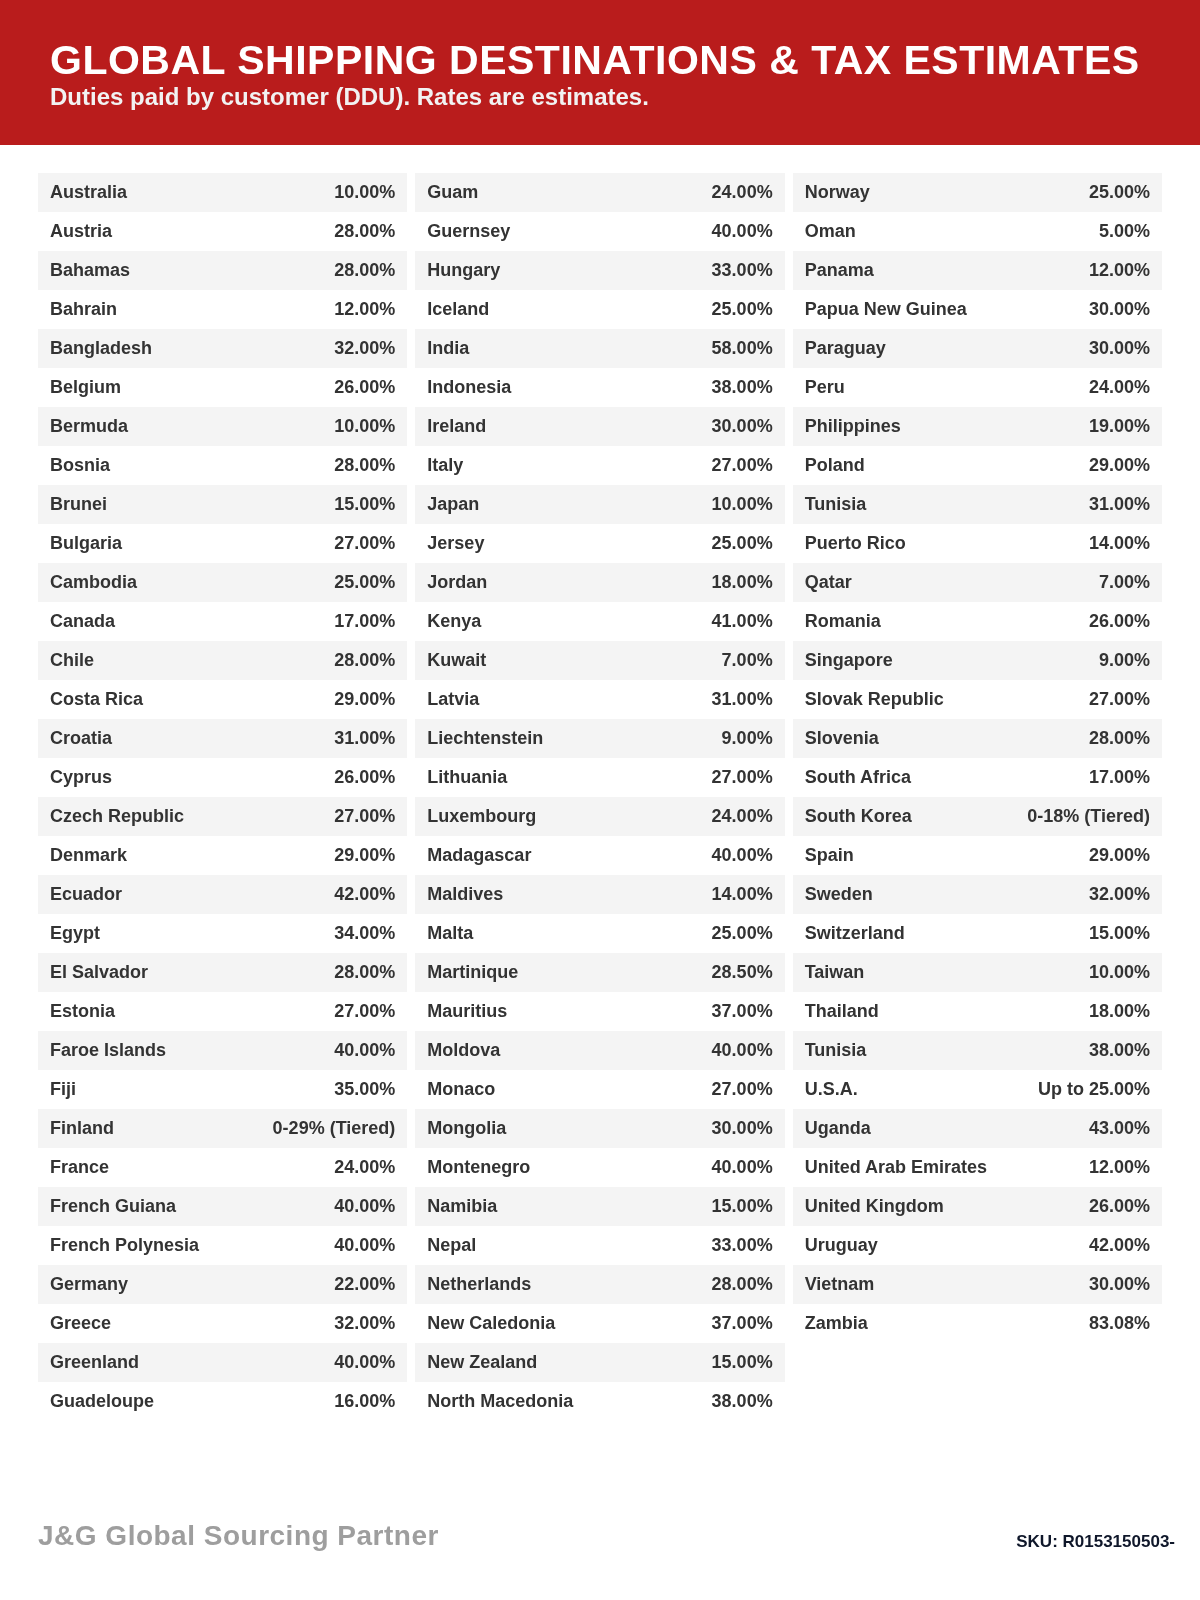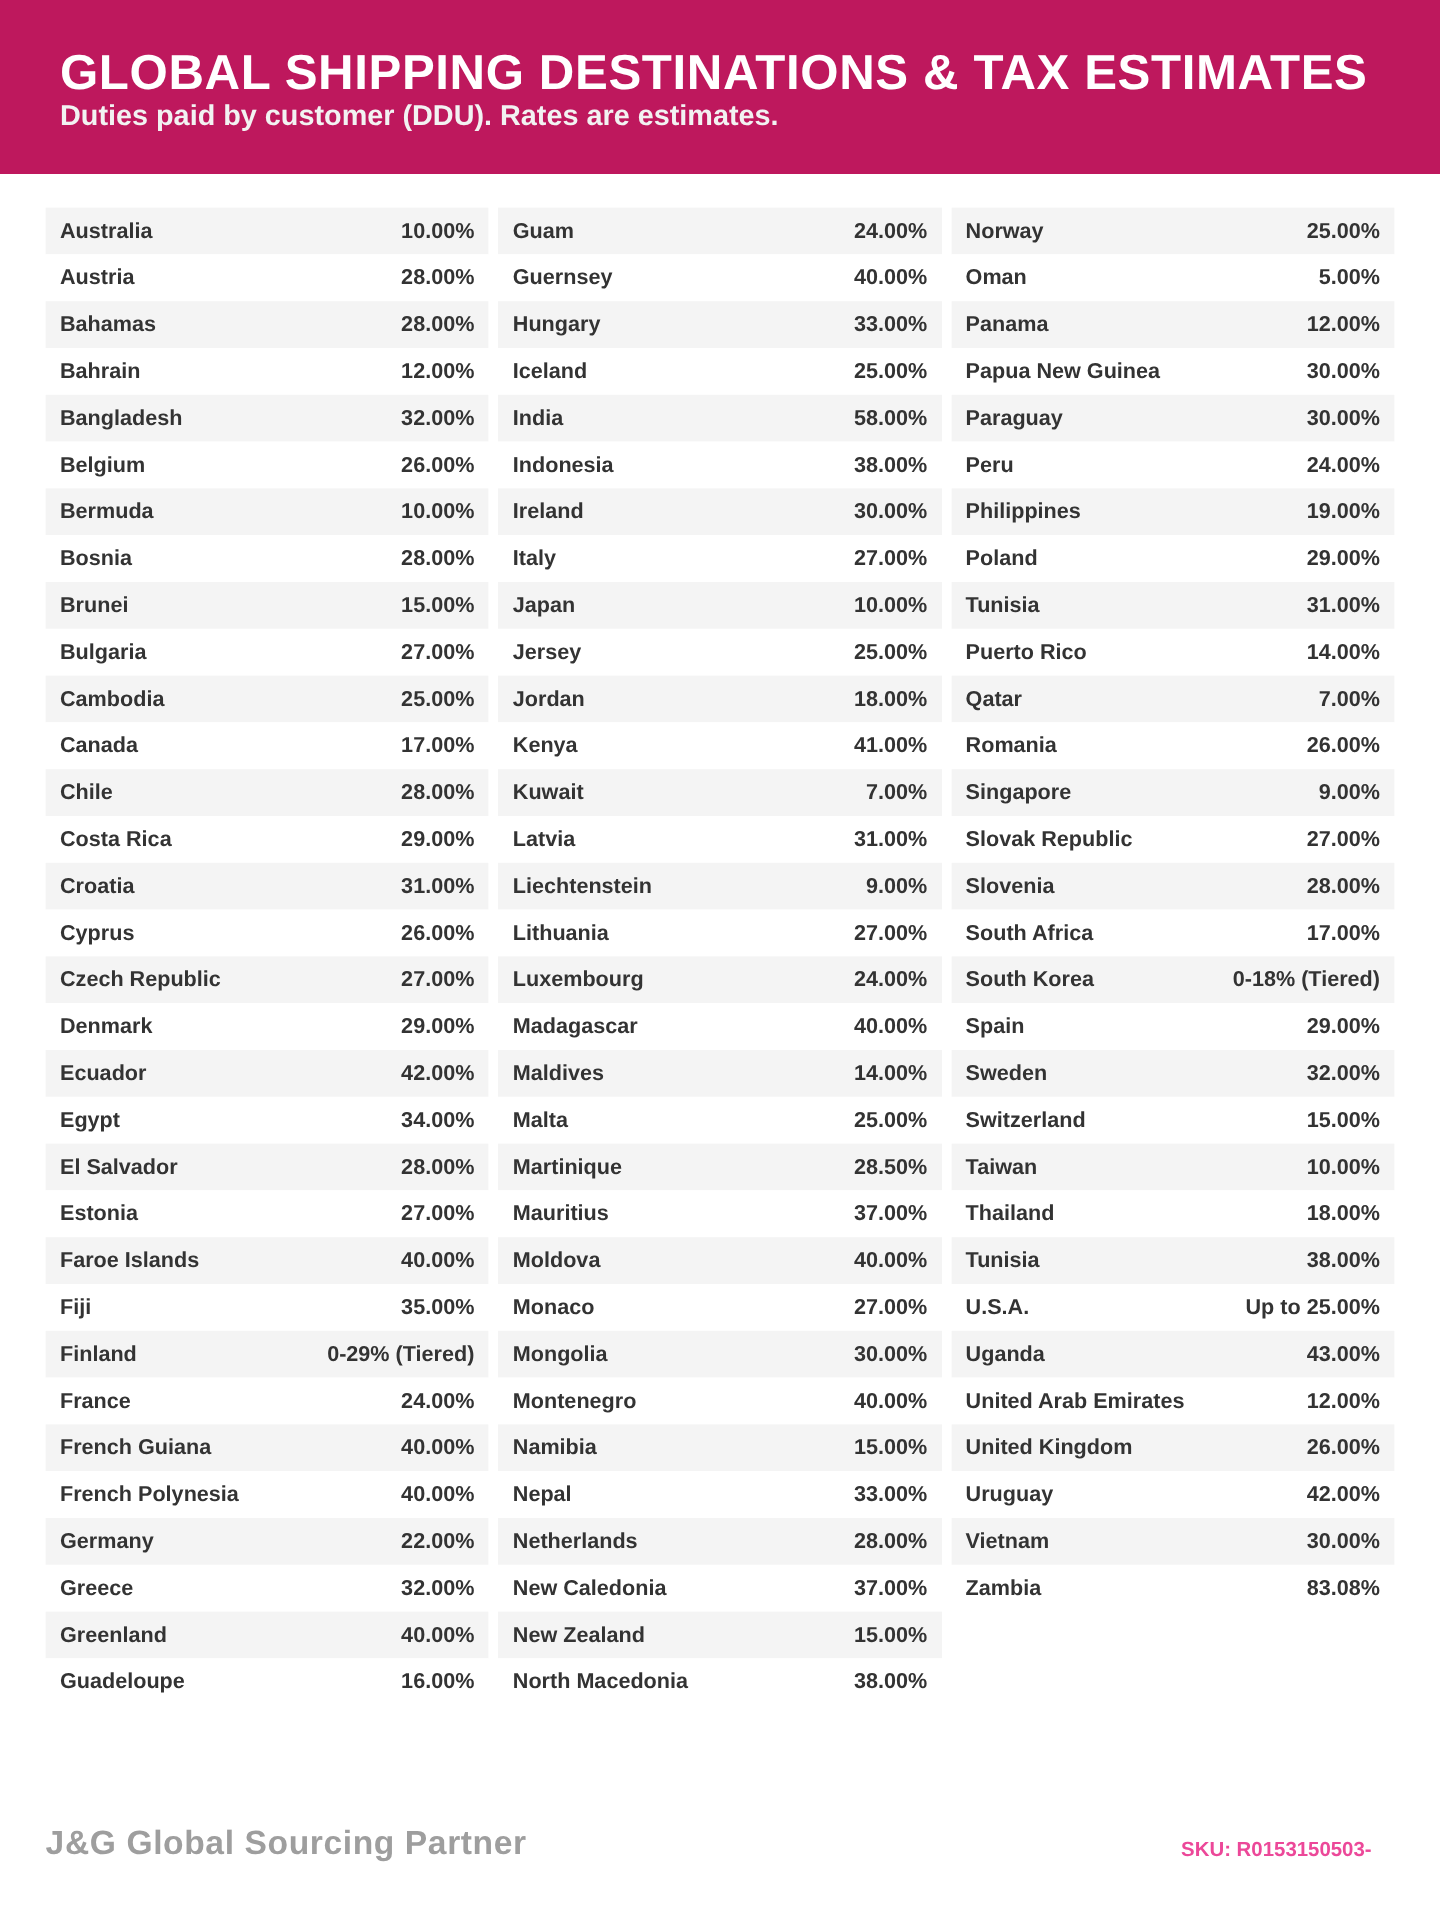--- a/index.html
+++ b/index.html
@@ -6,21 +6,21 @@
   html, body { background: #ffffff; }
   body {
     width: 1200px;
     height: 1600px;
     font-family: "Liberation Sans", sans-serif;
     display: flex;
     flex-direction: column;
     overflow: hidden;
   }
   .header {
-    background: #be185d;
+    background: #b91c1c;
     color: #ffffff;
     padding: 38px 50px 34px 50px;
     flex: 0 0 auto;
   }
   .header h1 {
     font-size: 41px;
     font-weight: 800;
     letter-spacing: 0.5px;
     line-height: 1.1;
   }
@@ -64,32 +64,32 @@
     color: #333333;
     white-space: nowrap;
     text-align: right;
   }
   .footer {
     margin-top: auto;
     flex: 0 0 auto;
     display: flex;
     justify-content: space-between;
     align-items: flex-end;
-    padding: 0 57px 48px 38px;
+    padding: 0 25px 48px 38px;
   }
   .brand {
     font-size: 28px;
     font-weight: 800;
     color: #9e9e9e;
     letter-spacing: 0.5px;
   }
   .sku {
     font-size: 17px;
     font-weight: 700;
-    color: #ec4899;
+    color: #0f172a;
   }
 </style>
 </head>
 <body>
 
 <header class="header">
   <h1>GLOBAL SHIPPING DESTINATIONS &amp; TAX ESTIMATES</h1>
   <p>Duties paid by customer (DDU). Rates are estimates.</p>
 </header>
 

